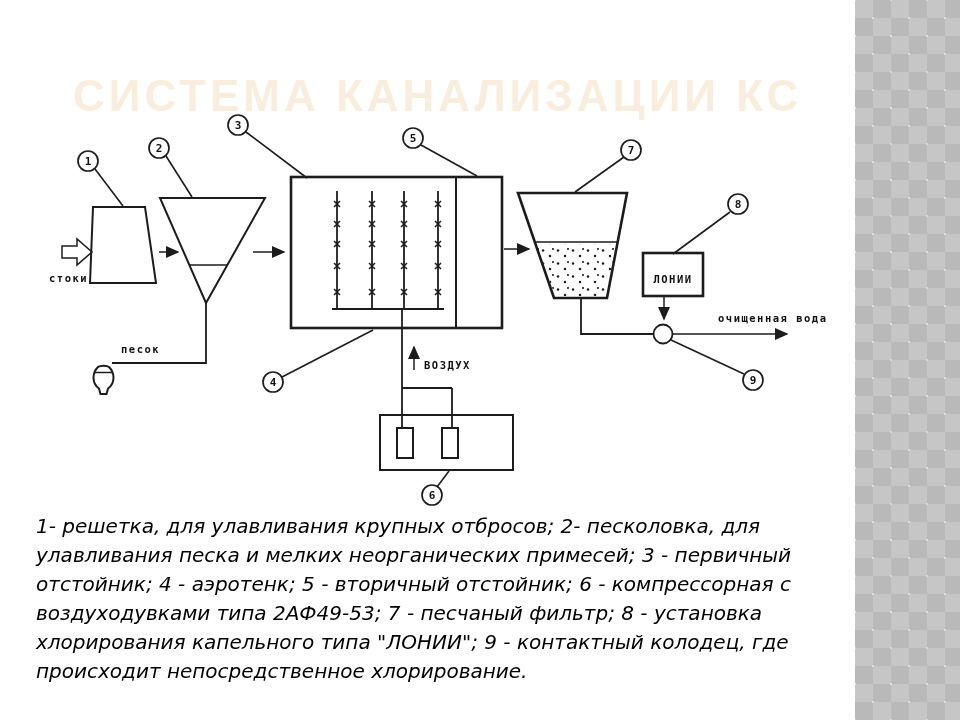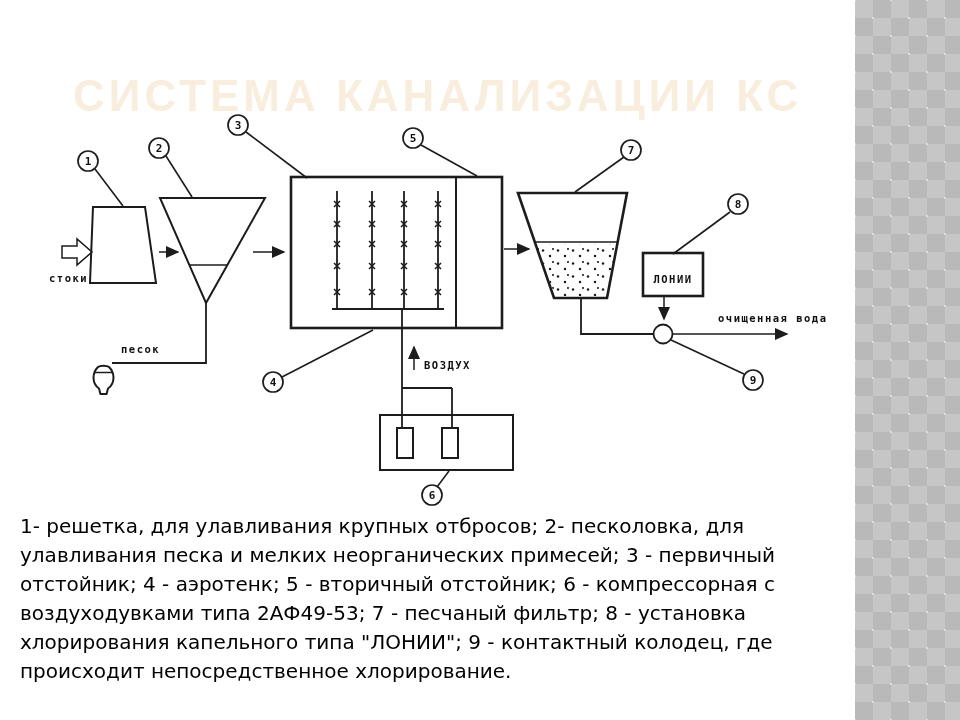--- a/index.html
+++ b/index.html
@@ -7,23 +7,23 @@
     width:960px;height:720px;position:relative;overflow:hidden;
     background:#ffffff;font-family:"Liberation Sans",sans-serif;
   }
   .slide-title{
     position:absolute;left:57px;top:58px;margin:16px;
     font-size:44px;font-weight:bold;letter-spacing:4px;line-height:1;
     color:#f9eedd;white-space:nowrap;
   }
   .diagram-svg{position:absolute;left:0;top:0}
   .caption{
-    position:absolute;left:20px;top:512px;margin:0;width:835px;
+    position:absolute;left:36px;top:512px;margin:0;width:835px;
     font-family:"DejaVu Sans",sans-serif;font-size:20px;line-height:29px;
-    color:#000;white-space:pre;
+    color:#000;white-space:pre;font-style:italic;
   }
   .argyle-strip{
     position:absolute;left:855px;top:0;width:105px;height:720px;
     background-color:#c6c6c6;
     background-image:
       radial-gradient(circle, rgba(255,255,255,.45) 1.1px, transparent 1.6px),
       radial-gradient(circle, rgba(255,255,255,.45) 1.1px, transparent 1.6px),
       linear-gradient(45deg,#b9b9b9 25%,transparent 25%,transparent 75%,#b9b9b9 75%),
       linear-gradient(45deg,#b9b9b9 25%,transparent 25%,transparent 75%,#b9b9b9 75%);
     background-position: 18px 18px, 0 0, 0 0, 18px 18px;

